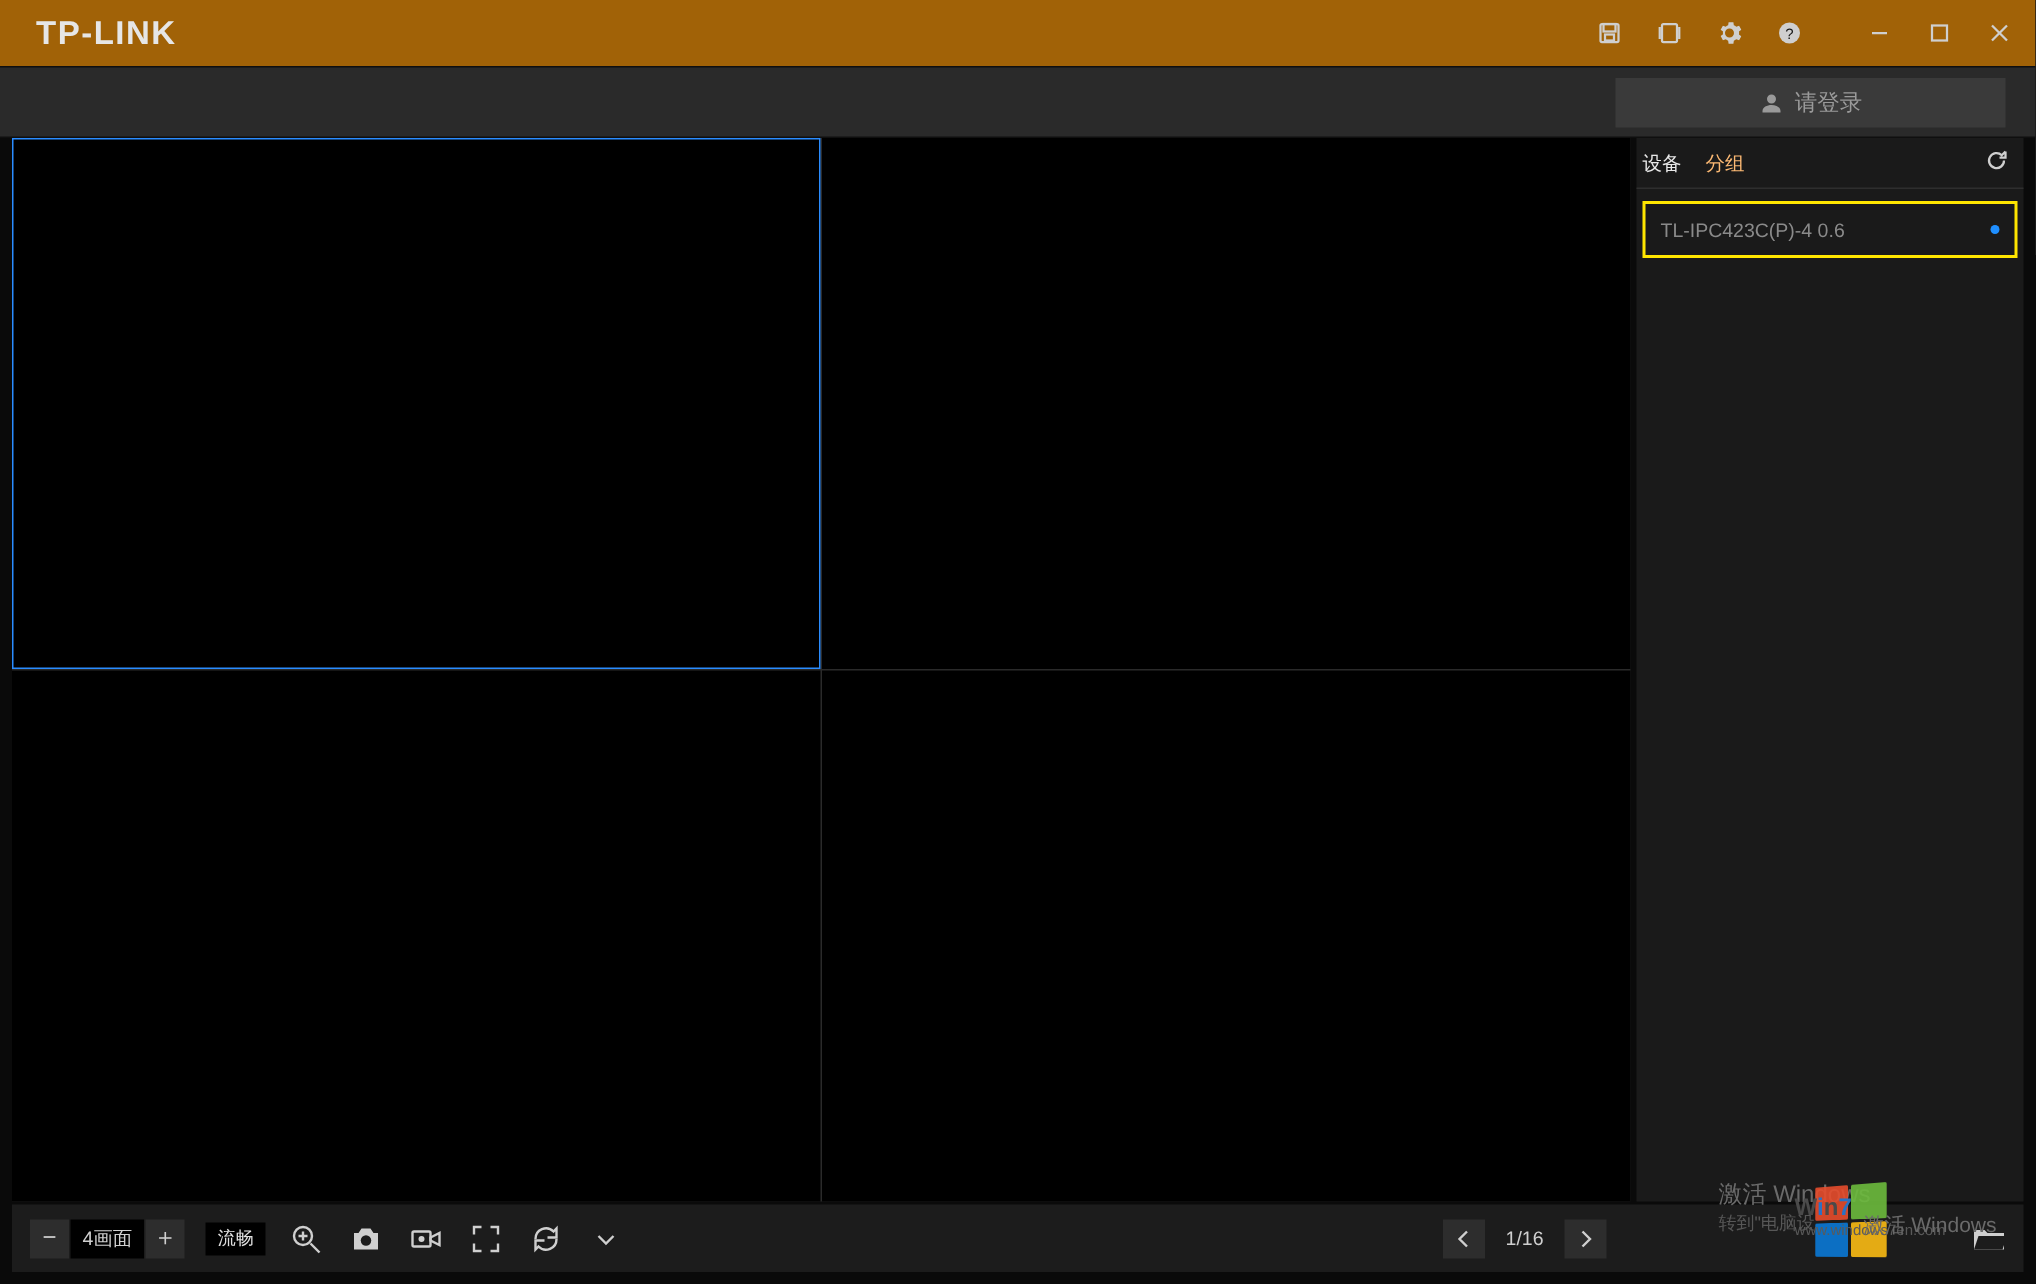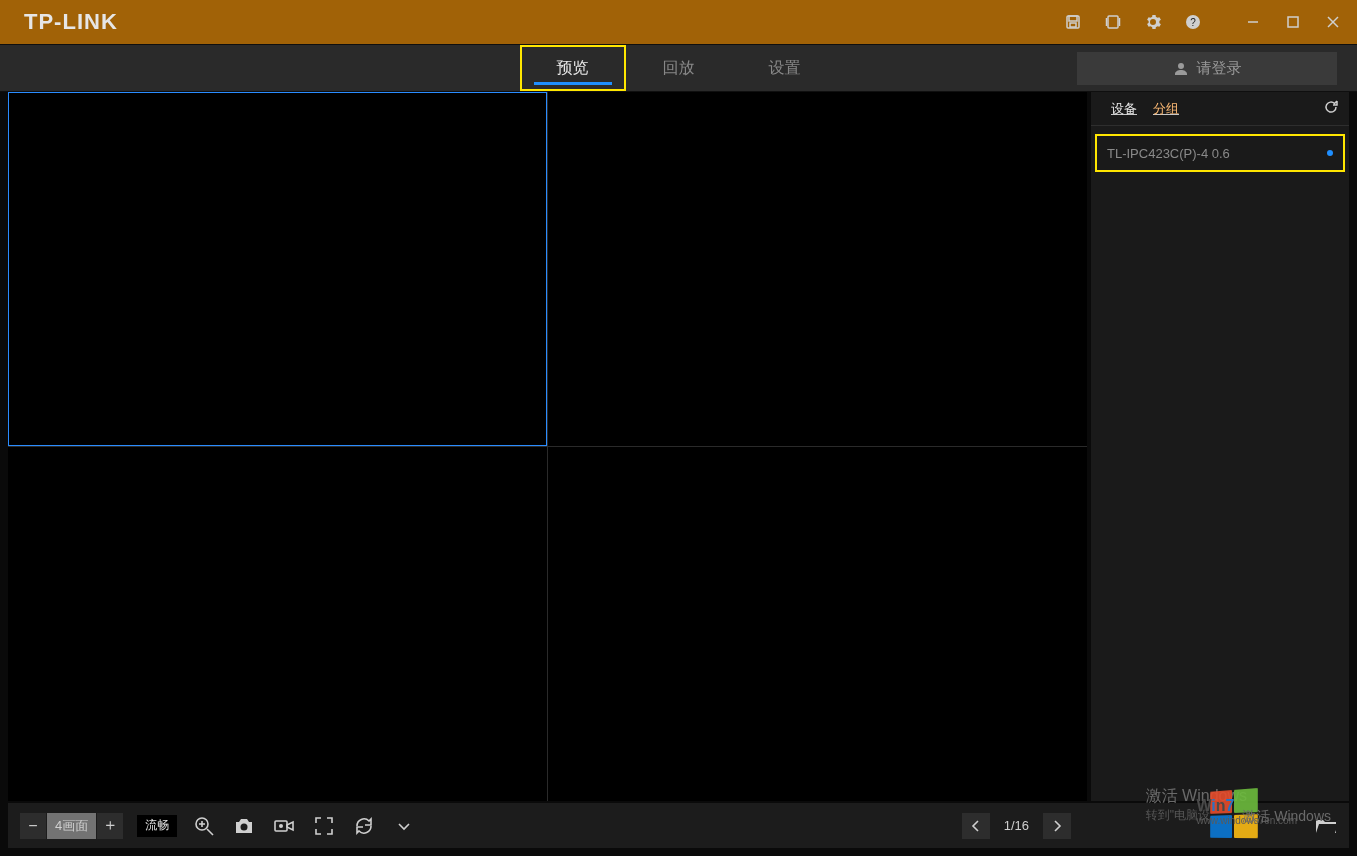--- a/index.html
+++ b/index.html
@@ -83,24 +83,23 @@
   .pane { background: #000; }
   .pane.selected { outline: 1px solid #2a8cff; outline-offset: -1px; }
 
   .sidebar {
     width: 258px; margin-left: 4px;
     background: #1a1a1a;
     display: flex; flex-direction: column;
   }
   .side-tabs {
     height: 34px; display: flex; align-items: center;
-    padding: 0 20px; gap: 16px;
+    padding: 0 4px; gap: 16px;
     border-bottom: 1px solid #2e2e2e;
     position: relative;
-    text-decoration: underline;
   }
   .side-tab { font-size: 13px; color: #fdba74; cursor: pointer; }
   .side-tab.active { color: #e8e8e8; }
   .refresh-icon { position: absolute; right: 10px; top: 7px; cursor: pointer; }
   .refresh-icon svg { width: 16px; height: 16px; stroke: #cfcfcf; fill: none; stroke-width: 1.5; }
 
   .device-list { flex: 1; overflow: auto; padding-top: 4px; }
   .device-row {
     height: 38px; margin: 4px 4px;
     display: flex; align-items: center; justify-content: space-between;
@@ -122,21 +121,21 @@
   .f-group { display: flex; align-items: center; gap: 0; }
   .f-btn {
     height: 26px; min-width: 26px;
     display: flex; align-items: center; justify-content: center;
     background: #2d2d2d; color: #cfcfcf;
     font-size: 16px; cursor: pointer;
   }
   .f-text {
     height: 26px; padding: 0 8px;
     display: flex; align-items: center; justify-content: center;
-    background: #737373; color: #cfcfcf; font-size: 13px;
+    background: #000000; color: #cfcfcf; font-size: 13px;
     margin: 0 1px;
   }
   .quality-btn {
     height: 22px; padding: 0 8px;
     display: flex; align-items: center; justify-content: center;
     background: #000000; color: #e0e0e0; font-size: 12px;
     cursor: pointer;
   }
   .f-icon { width: 26px; height: 26px; display:flex; align-items:center; justify-content:center; cursor:pointer; }
   .f-icon svg { width: 22px; height: 22px; stroke: #cfcfcf; fill: none; stroke-width: 1.6; }
@@ -222,25 +221,20 @@
     <div class="tb-btn">
       <svg viewBox="0 0 16 16">
           <line x1="3" y1="3" x2="13" y2="13"></line>
           <line x1="13" y1="3" x2="3" y2="13"></line>
         </svg>
     </div>
   </div>
 </div>
 
 <div class="tabbar">
-  <div class="tabs">
-    <div class="tab active hl">预览</div>
-    <div class="tab">回放</div>
-    <div class="tab">设置</div>
-  </div>
   <div class="login-btn">
     <svg viewBox="0 0 16 16">
         <path d="M8 8a3 3 0 100-6 3 3 0 000 6zm0 1c-3 0-6 1.5-6 4v1h12v-1c0-2.5-3-4-6-4z"></path>
       </svg>
     <span>请登录</span>
   </div>
 </div>
 
 <div class="main">
   <div class="video-grid">

